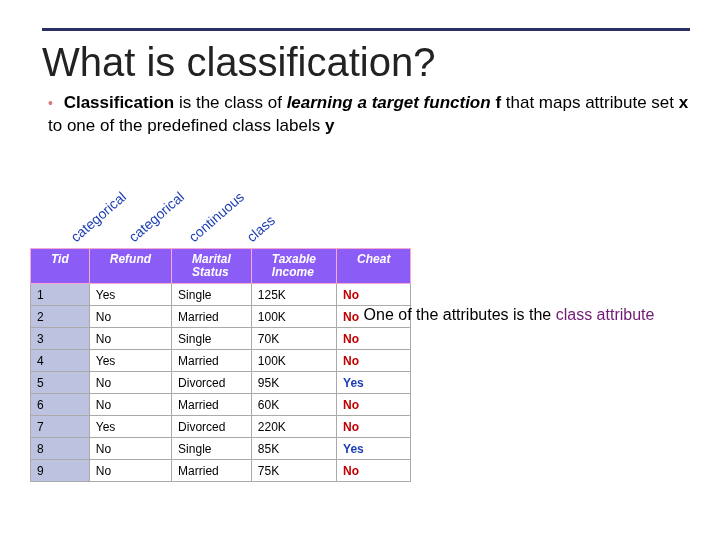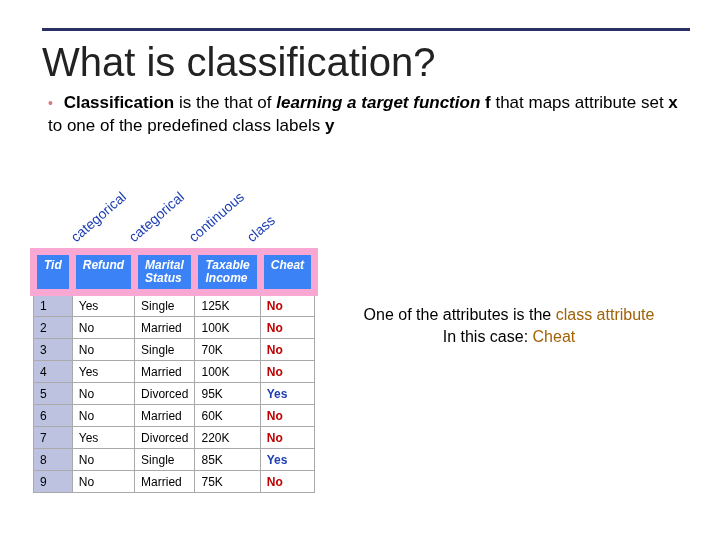--- a/index.html
+++ b/index.html
@@ -45,26 +45,26 @@
   .table-wrap {
     position: absolute;
     top: 248px;
     left: 30px;
   }
   table {
     border-collapse: collapse;
     font-size: 12px;
   }
   th {
-    background: #3b82f6;
+    background: #8b5cf6;
     color: #fff;
     font-weight: 700;
     font-style: italic;
-    padding: 4px 7px;
-    border: 7px solid #f9a8d4;
+    padding: 4px 20px;
+    border: 1px solid #f9a8d4;
     text-align: left;
     vertical-align: top;
     line-height: 1.1;
   }
   th.tid { width: 28px; }
   th.refund { width: 50px; }
   th.marital { width: 56px; }
   th.income { width: 56px; }
   th.cheat { width: 46px; }
   td {
@@ -99,33 +99,33 @@
 
   .right-explain {
     position: absolute;
     top: 304px;
     left: 318px;
     right: 20px;
     font-size: 16px;
     line-height: 1.35;
     text-align: center;
   }
-  .red { color: #a16207; }
+  .red { color: #701a75; }
   .blue { color: #1e3fb3; }
 </style>
 </head>
 <body>
 
 <div class="top-rule"></div>
 
 <h1 class="title">What is classification?</h1>
 
 <div class="body-text">
   <span class="bullet-dot">•</span>
-  <b>Classification</b><span> is the that of </span><b><i>learning a target function</i></b><span> </span><b>f</b><span> that maps attribute set </span><b>x</b><span> to one of the predefined class labels </span><b>y</b>
+  <b>Classification</b><span> is the class of </span><b><i>learning a target function</i></b><span> </span><b>f</b><span> that maps attribute set </span><b>x</b><span> to one of the predefined class labels </span><b>y</b>
 </div>
 
 <div class="labels">
   <span class="diag-label" style="left:28px;  bottom:0;">categorical</span>
   <span class="diag-label" style="left:86px;  bottom:0;">categorical</span>
   <span class="diag-label" style="left:146px; bottom:0;">continuous</span>
   <span class="diag-label" style="left:204px; bottom:0;">class</span>
 </div>
 
 <div class="table-wrap">
@@ -204,16 +204,13 @@
           <td class="cheat-no">No</td>
         </tr>
       </tbody>
   </table>
 </div>
 
 <div class="right-explain">
   <div>
     <span>One of the attributes is the </span><span class="red">class attribute</span>
   </div>
-  <div>
-    <span>In this case: </span><span class="red">Cheat</span>
-  </div>
 </div>
 
 </body></html>

